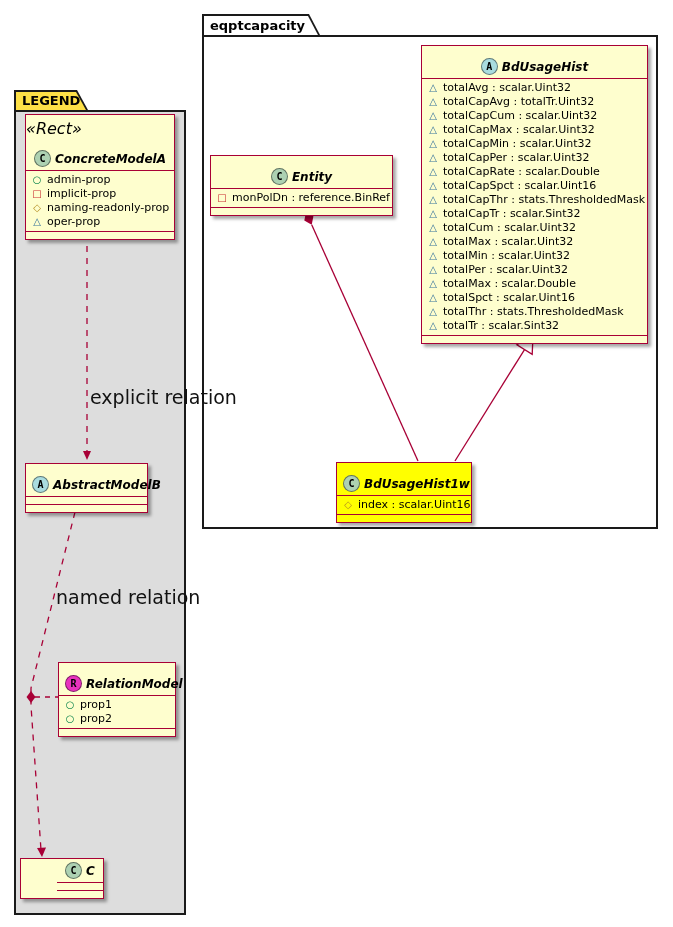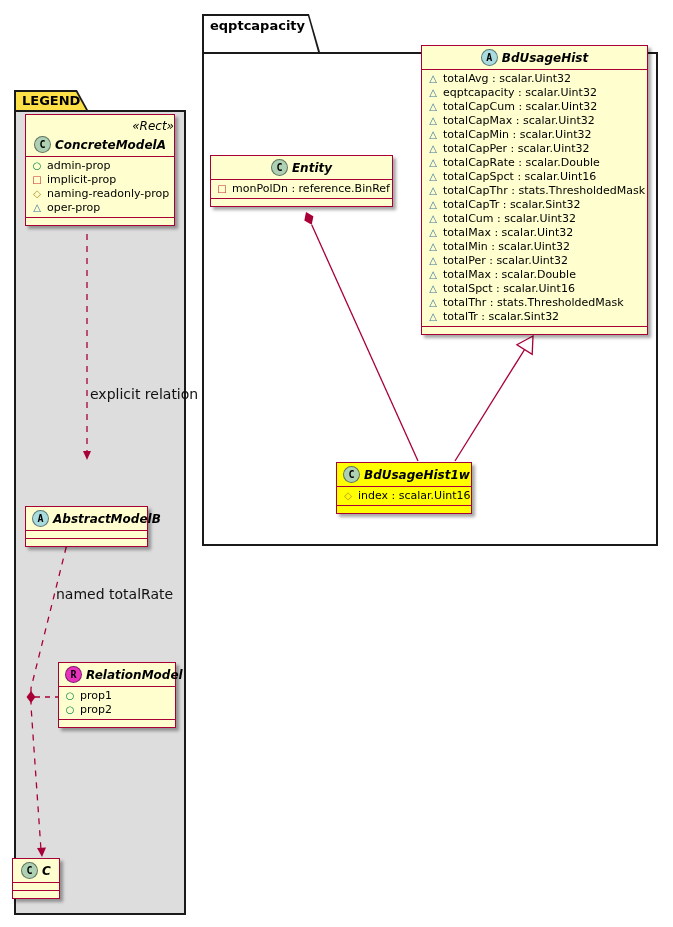--- a/index.html
+++ b/index.html
@@ -16,58 +16,58 @@
   .pkg-body{border:2px solid #1a1a1a;}
   .pkg-legend .pkg-tab-inner{background:#fde047;}
   .pkg-legend .pkg-body{background:#dddddd;}
   .pkg-eqpt .pkg-tab-inner{background:#ffffff;}
   .pkg-eqpt .pkg-body{background:#ffffff;}
 
   
   .uml-class{position:absolute;background:#FEFECE;border:1.5px solid #A80036;
              box-shadow:3px 3px 3px rgba(0,0,0,.35);z-index:4;font-size:11px;color:#000;}
   .uml-class.highlight{background:#FFFF00;}
-  .uml-title{padding:3px 6px 3px 6px;text-align:center;white-space:nowrap;}
-  .stereotype{text-align:right;font-style:italic;font-size:12px;padding-top:4px;}
+  .uml-title{padding:12px 6px 3px 6px;text-align:center;white-space:nowrap;}
+  .stereotype{text-align:left;font-style:italic;font-size:16px;padding-top:4px;}
   .cls-name{font-weight:bold;font-size:12px;vertical-align:middle;font-style:italic;}
   .cls-name.abstract{font-style:italic;}
   .spot{display:inline-block;width:15px;height:15px;border-radius:50%;
         font:bold 10px "DejaVu Sans Mono",monospace;line-height:15px;text-align:center;
         border:1px solid rgba(0,0,0,.45);margin-right:4px;vertical-align:middle;}
   .spot-c{background:#ADD1B2;}
   .spot-a{background:#A9DCDF;}
   .spot-r{background:#E832BE;}
   .uml-sec{border-top:1px solid #A80036;padding:2px 5px;}
   .uml-sec.empty{min-height:7px;padding:0;}
   .prop-row{display:flex;align-items:center;gap:4px;line-height:14px;white-space:nowrap;}
   .picon{width:12px;font-size:10px;text-align:center;flex:0 0 12px;}
   .picon-circle{color:#038048;}
   .picon-square{color:#C82930;}
   .picon-diamond{color:#B38D22;}
   .picon-triangle{color:#3A769D;}
   .ptext{font-size:11px;}
 
   
   #edges{position:absolute;left:0;top:0;z-index:3;pointer-events:none;}
-  .edge-label{position:absolute;z-index:5;font-size:14px;color:#111;white-space:nowrap;}
+  .edge-label{position:absolute;z-index:5;font-size:19px;color:#111;white-space:nowrap;}
 </style>
 </head>
 <body>
 
 <div id="canvas">
 
   <div class="pkg pkg-legend" style="left:14px;top:90px;width:172px;">
     <div class="pkg-tab-outer" style="width:74px;">
       <div class="pkg-tab-inner">LEGEND</div>
     </div>
     <div class="pkg-body" style="height:801px;"></div>
   </div>
 
   <div class="pkg pkg-eqpt" style="left:202px;top:14px;width:456px;">
-    <div class="pkg-tab-outer" style="width:118px;height:38px;">
+    <div class="pkg-tab-outer" style="width:118px;height:21px;">
       <div class="pkg-tab-inner" style="line-height:20px;">eqptcapacity</div>
     </div>
     <div class="pkg-body" style="height:490px;"></div>
   </div>
 
   <svg id="edges" width="673" height="927">
 
     <polygon points="306,212 304.3,220.4 311.7,224.8 313.4,216.3" fill="#A80036"></polygon>
     <line x1="311.7" y1="224.8" x2="418" y2="461" stroke="#A80036" stroke-width="1.3"></line>
 
@@ -77,21 +77,21 @@
     <line x1="87" y1="234" x2="87" y2="452" stroke="#A80036" stroke-width="1.3" stroke-dasharray="6,6"></line>
     <polygon points="87,460 83,451 91,451" fill="#A80036"></polygon>
 
     <polyline points="75,512 31,688 31,706 41,850" fill="none" stroke="#A80036" stroke-width="1.3" stroke-dasharray="6,6"></polyline>
     <polygon points="42,857 37,848 46,847.5" fill="#A80036"></polygon>
     <line x1="35" y1="697" x2="58" y2="697" stroke="#A80036" stroke-width="1.3" stroke-dasharray="5,5"></line>
     <polygon points="31,691 26.5,697 31,703 35.5,697" fill="#A80036"></polygon>
   </svg>
 
   <div class="edge-label" style="left:90px;top:386px;">explicit relation</div>
-  <div class="edge-label" style="left:56px;top:586px;">named totalRate</div>
+  <div class="edge-label" style="left:56px;top:586px;">named relation</div>
 
   <div class="uml-class" style="left:25px;top:114px;width:148px;">
     <div class="stereotype">«Rect»</div>
     <div class="uml-title">
       <span class="spot spot-c">C</span><span class="cls-name">ConcreteModelA</span>
     </div>
     <div class="uml-sec">
         <div class="prop-row">
           <span class="picon picon-circle">○</span>
           <span class="ptext">admin-prop</span>
@@ -105,21 +105,21 @@
           <span class="ptext">naming-readonly-prop</span>
         </div>
         <div class="prop-row">
           <span class="picon picon-triangle">△</span>
           <span class="ptext">oper-prop</span>
         </div>
       </div>
     <div class="uml-sec empty"></div>
   </div>
 
-  <div class="uml-class" style="left:25px;top:463px;width:121px;margin-top:43px;">
+  <div class="uml-class" style="left:25px;top:463px;width:121px;">
     <div class="uml-title">
       <span class="spot spot-a">A</span><span class="cls-name abstract">AbstractModelB</span>
     </div>
     <div class="uml-sec empty"></div>
     <div class="uml-sec empty"></div>
   </div>
 
   <div class="uml-class" style="left:58px;top:662px;width:116px;">
     <div class="uml-title">
       <span class="spot spot-r">R</span><span class="cls-name">RelationModel</span>
@@ -130,21 +130,21 @@
           <span class="ptext">prop1</span>
         </div>
         <div class="prop-row">
           <span class="picon picon-circle">○</span>
           <span class="ptext">prop2</span>
         </div>
       </div>
     <div class="uml-sec empty"></div>
   </div>
 
-  <div class="uml-class" style="left:12px;top:858px;width:46px;">
+  <div class="uml-class" style="left:20px;top:858px;width:46px;padding-left:36px;">
     <div class="uml-title" style="padding:3px 3px;">
       <span class="spot spot-c">C</span><span class="cls-name">C</span>
     </div>
     <div class="uml-sec empty"></div>
     <div class="uml-sec empty"></div>
   </div>
 
   <div class="uml-class" style="left:210px;top:155px;width:181px;">
     <div class="uml-title">
       <span class="spot spot-c">C</span><span class="cls-name">Entity</span>
@@ -162,21 +162,21 @@
     <div class="uml-title">
       <span class="spot spot-a">A</span><span class="cls-name abstract">BdUsageHist</span>
     </div>
     <div class="uml-sec">
         <div class="prop-row">
           <span class="picon picon-triangle">△</span>
           <span class="ptext">totalAvg : scalar.Uint32</span>
         </div>
         <div class="prop-row">
           <span class="picon picon-triangle">△</span>
-          <span class="ptext">eqptcapacity : scalar.Uint32</span>
+          <span class="ptext">totalCapAvg : totalTr.Uint32</span>
         </div>
         <div class="prop-row">
           <span class="picon picon-triangle">△</span>
           <span class="ptext">totalCapCum : scalar.Uint32</span>
         </div>
         <div class="prop-row">
           <span class="picon picon-triangle">△</span>
           <span class="ptext">totalCapMax : scalar.Uint32</span>
         </div>
         <div class="prop-row">

